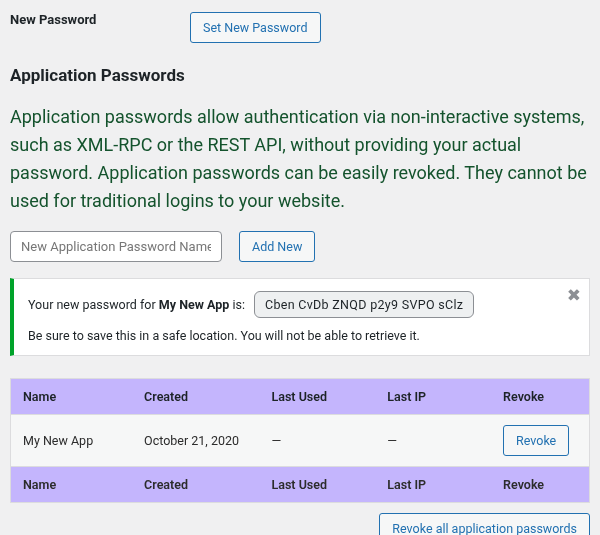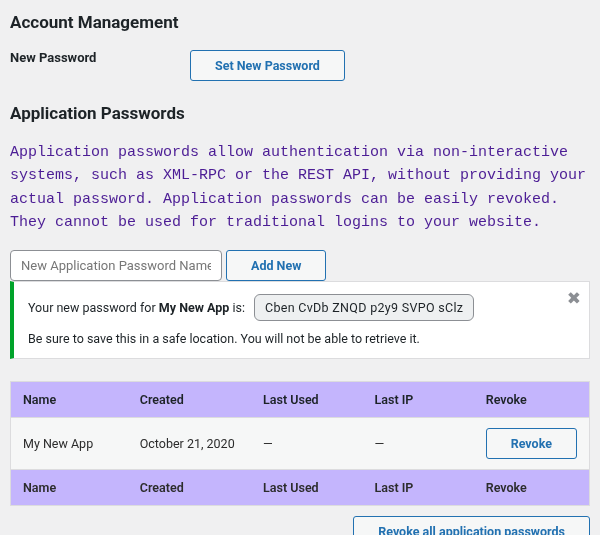--- a/index.html
+++ b/index.html
@@ -28,40 +28,38 @@
   .form-row .label {
     width: 180px;
     font-size: 13px;
     font-weight: 700;
     color: #1d2327;
   }
   .btn {
     display: inline-block;
     font-size: 12.5px;
     line-height: 1.2;
-    padding: 7px 24px;
+    padding: 7px 12px;
     border-radius: 3px;
     cursor: pointer;
     background: #f6f7f7;
     border: 1px solid #2271b1;
     color: #2271b1;
     font-family: inherit;
-    font-weight: bold;
   }
   .desc {
-    font-size: 15px;
+    font-size: 18px;
     line-height: 1.55;
-    color: #4c1d95;
+    color: #14532d;
     margin: 0 0 16px 0;
-    font-family: Liberation Mono, monospace;
   }
   .new-app-row {
     display: flex;
-    gap: 4px;
-    margin-bottom: 0;
+    gap: 17px;
+    margin-bottom: 16px;
   }
   .text-input {
     font-size: 13px;
     padding: 6px 10px;
     border: 1px solid #8c8f94;
     border-radius: 4px;
     background: #fff;
     color: #2c2c2c;
     font-family: inherit;
     width: 190px;
@@ -134,21 +132,20 @@
   .revoke-all-row {
     text-align: right;
     margin-top: 10px;
   }
 </style>
 </head>
 <body>
 
 <div class="page">
 
-  <h2 class="section-title">Account Management</h2>
 
   <div class="form-row">
     <div class="label">New Password</div>
     <button class="btn">Set New Password</button>
   </div>
 
   <h2 class="section-title">Application Passwords</h2>
 
   <p class="desc">Application passwords allow authentication via non-interactive systems, such as XML-RPC or the REST API, without providing your actual password. Application passwords can be easily revoked. They cannot be used for traditional logins to your website.</p>
 

